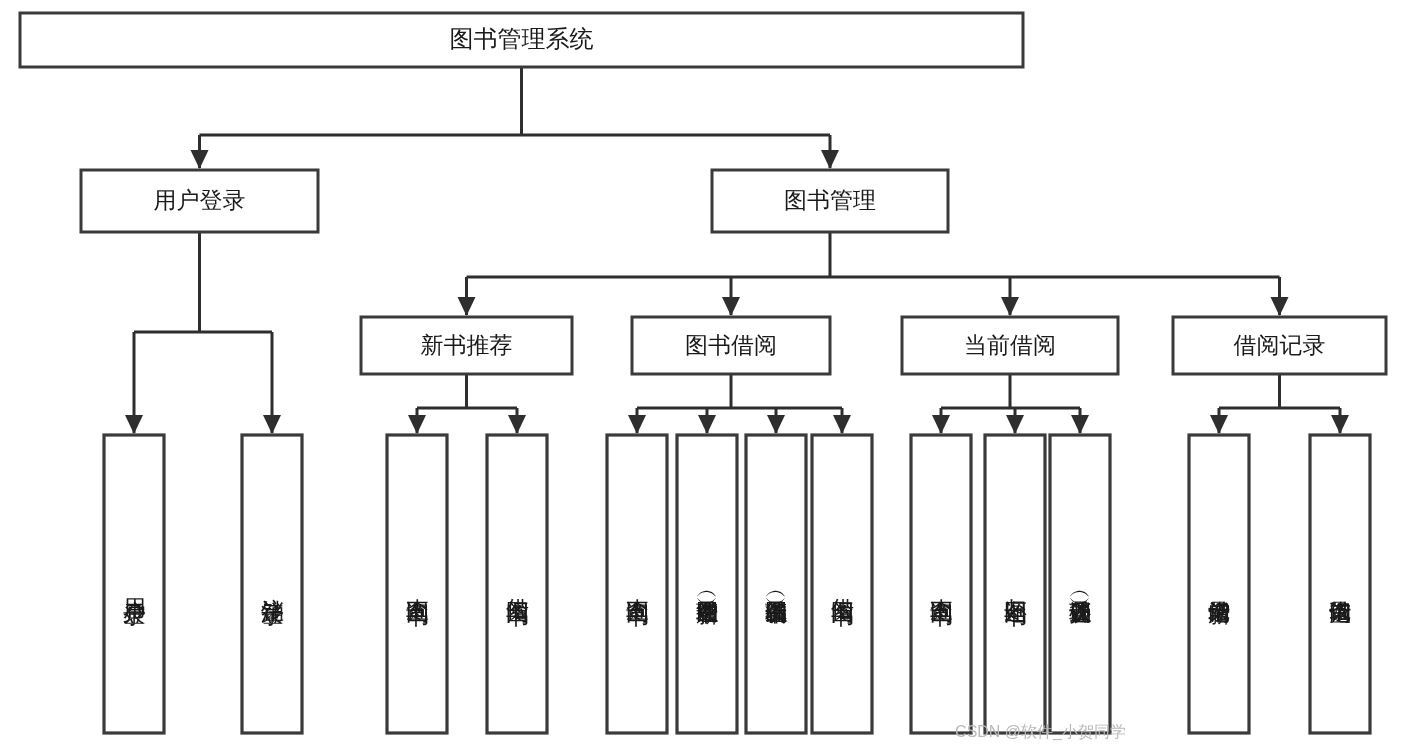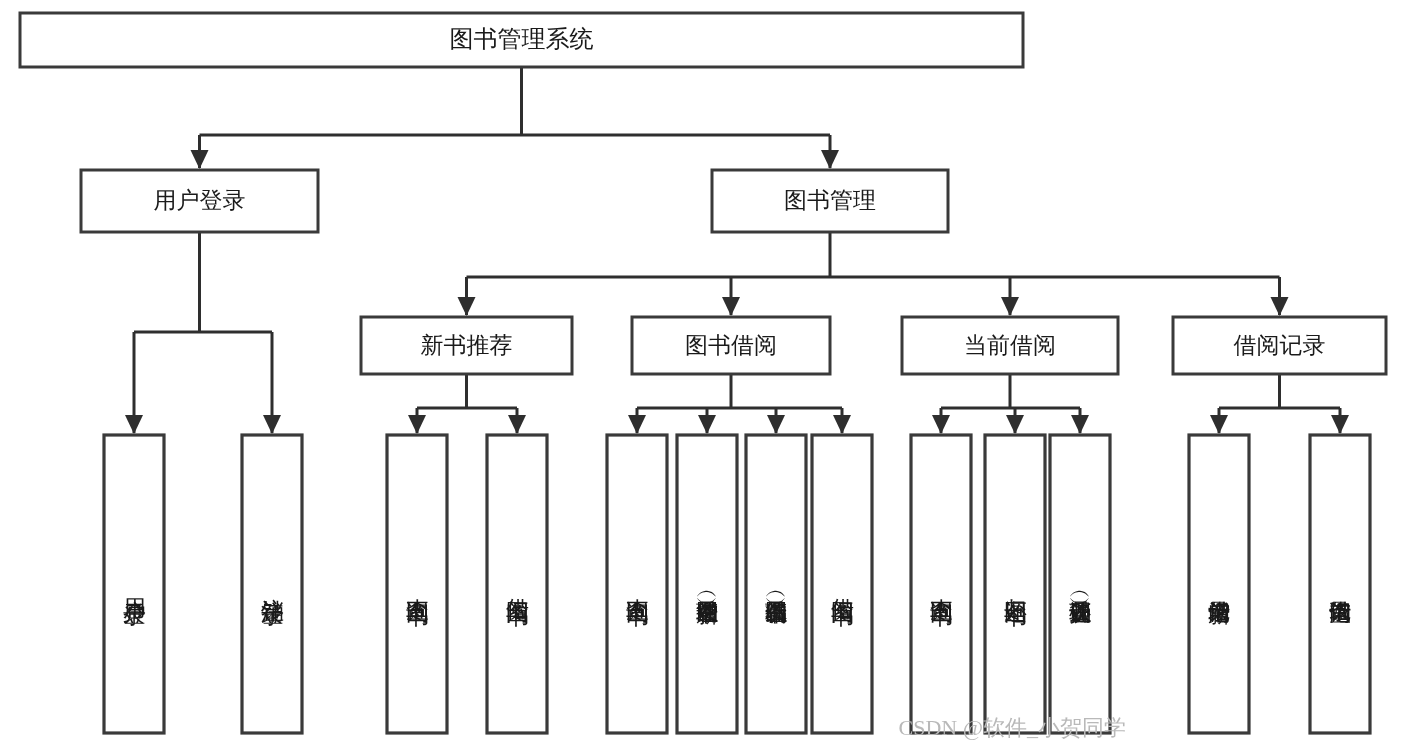--- a/index.html
+++ b/index.html
@@ -82,22 +82,22 @@
     pointer-events: none;
   }
   .leaf-label-box.compact {
     letter-spacing: 0px;
     font-size: 22px;
   }
   #watermark {
     position: absolute;
     right: 8px;
     bottom: 4px;
-    font-family: Liberation Serif, serif;
-    font-size: 22px;
+    font-family: Liberation Sans, sans-serif;
+    font-size: 16px;
     color: #b9b9b9;
     white-space: nowrap;
     user-select: none;
   }
 </style>
 </head>
 <body>
 
 <div id="diagram-root">
   <svg id="tree" viewBox="0 0 1405 747">

